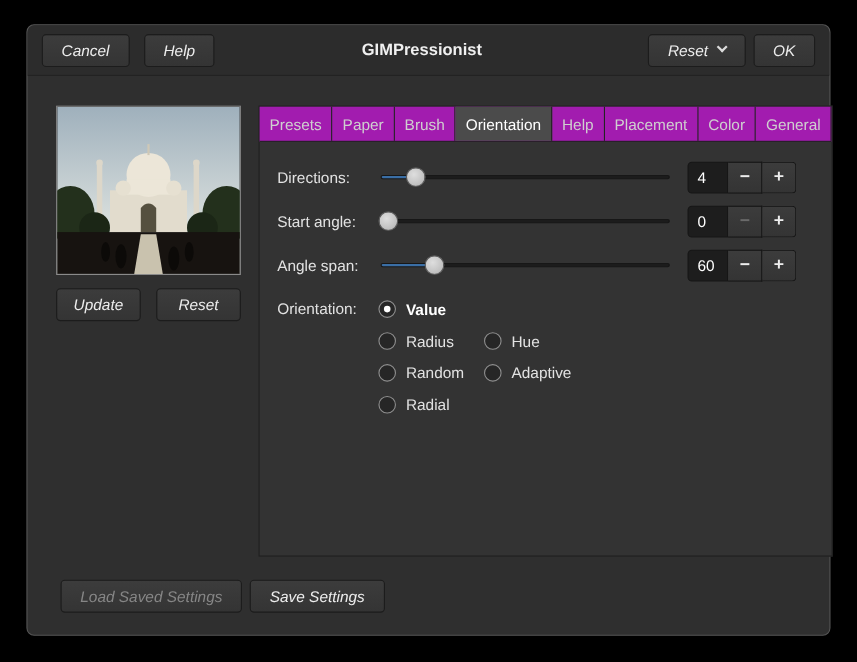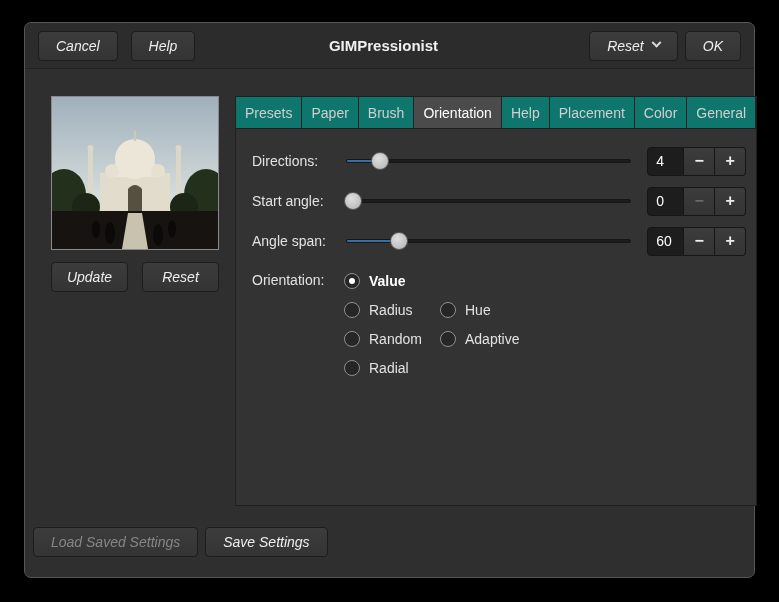--- a/index.html
+++ b/index.html
@@ -29,26 +29,26 @@
 
   .left-col { width: 168px; flex: none; }
   .preview-frame { width: 168px; height: 154px; border: 1px solid #8a8a8a; background: #111; }
   .preview-frame svg { display: block; width: 100%; height: 100%; }
   .left-btns { display: flex; gap: 14px; margin-top: 12px; }
   .left-btns .btn { flex: 1; padding: 0 8px; }
 
   
   .notebook { flex: 1; height: 410px; border: 1px solid #1f1f1f; background: #333;
               display: flex; flex-direction: column; }
-  .tabbar { display: flex; background: #0f766e; border-bottom: 1px solid #1f1f1f; }
+  .tabbar { display: flex; background: #a21caf; border-bottom: 1px solid #1f1f1f; }
   .tab { padding: 8px 9px 7px; font-size: 14px; color: #cfcfcf; cursor: pointer;
          border-right: 1px solid #232323; }
   .tab.active { background: #4b4b4b; color: #fff; }
 
-  .panel { padding: 17px 10px 0 16px; }
+  .panel { padding: 17px 32px 0 16px; }
   .row { display: flex; align-items: center; height: 30px; margin-bottom: 10px; }
   .flabel { width: 92px; flex: none; font-size: 14px; color: #e2e2e2; }
 
   
   .slider { position: relative; flex: 1; height: 30px; margin-right: 14px; }
   .trough { position: absolute; left: 2px; right: 2px; top: 50%; height: 4px;
             transform: translateY(-50%); background: #1c1c1c; border-radius: 2px;
             border: 1px solid #171717; }
   .fill { height: 100%; width: calc(var(--f) * 100%); background: #3a6ea5; border-radius: 2px; }
   .handle { position: absolute; top: 50%; transform: translateY(-50%);
@@ -77,21 +77,21 @@
   .radio { width: 16px; height: 16px; flex: none; border-radius: 50%;
            background: #262626; border: 1px solid #8f8f8f; margin-right: 9px; position: relative; }
   .radio.checked::after { content: ""; position: absolute; left: 4px; top: 4px;
            width: 6px; height: 6px; border-radius: 50%; background: #fff; }
   .radio-label { font-size: 14px; color: #e2e2e2; }
   .radio-label.bold { font-weight: bold; color: #fff; }
   .edit-btn { margin-left: 12px; height: 30px; padding: 0 15px; }
   .manual-row { display: flex; align-items: center; height: 34px; }
 
   
-  .footer { position: absolute; left: 8px; bottom: 20px; display: flex; gap: 7px; }
+  .footer { position: absolute; left: 30px; bottom: 20px; display: flex; gap: 7px; }
   .footer .btn { padding: 0 17px; }
   .btn.disabled { color: #868686; cursor: default; }
 </style>
 </head>
 <body>
 
 <div class="dialog">
 
   <div class="headerbar">
     <span class="title">GIMPressionist</span>

